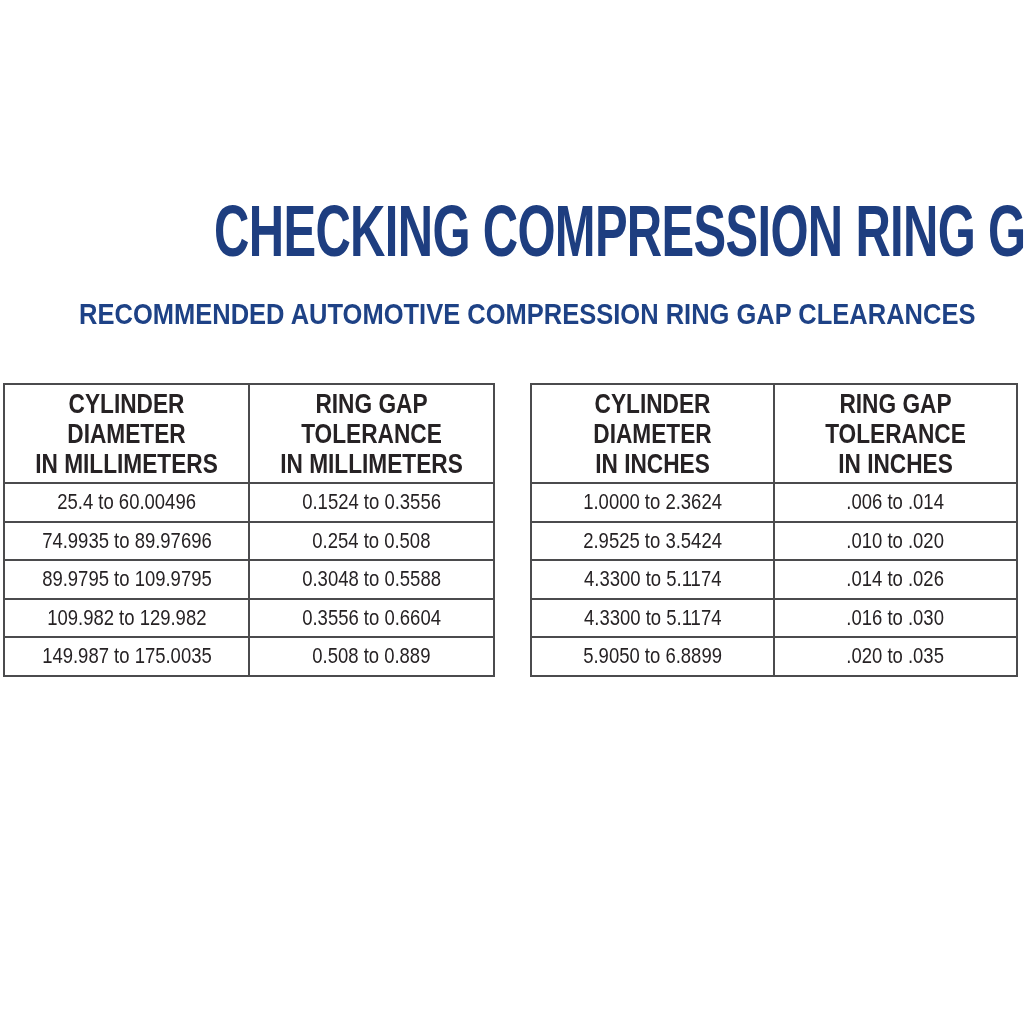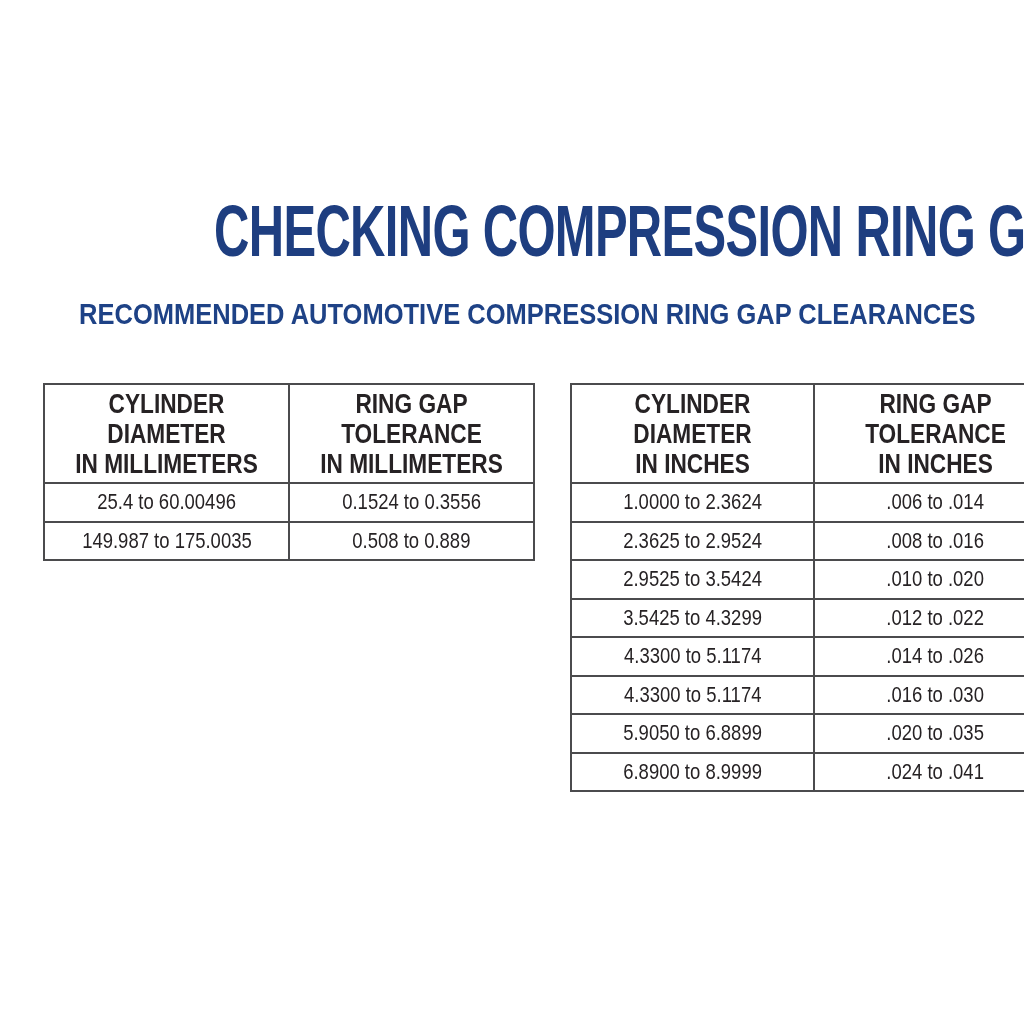--- a/index.html
+++ b/index.html
@@ -40,21 +40,20 @@
     display:inline-block;
     transform:scaleX(0.85);
     transform-origin:center;
   }
   table.spec{
     position:absolute;
     top:383px;
     border-collapse:collapse;
     table-layout:fixed;
     background:#ffffff;
-    margin-left:40px;
   }
   table.spec.metric{ left:3px;  width:492px; }
   table.spec.inches{ left:530px; width:488px; }
   table.spec th, table.spec td{
     border:2px solid #4b4b4d;
     padding:0;
     text-align:center;
     vertical-align:middle;
     color:#262224;
     overflow:hidden;
@@ -109,20 +108,32 @@
           <div class="hline">IN MILLIMETERS</div>
         </th>
       </tr>
     </thead>
     <tbody>
       <tr>
         <td><span class="cx">25.4 to 60.00496</span></td>
         <td><span class="cx">0.1524 to 0.3556</span></td>
       </tr>
       <tr>
+        <td><span class="cx">74.9935 to 89.97696</span></td>
+        <td><span class="cx">0.254 to 0.508</span></td>
+      </tr>
+      <tr>
+        <td><span class="cx">89.9795 to 109.9795</span></td>
+        <td><span class="cx">0.3048 to 0.5588</span></td>
+      </tr>
+      <tr>
+        <td><span class="cx">109.982 to 129.982</span></td>
+        <td><span class="cx">0.3556 to 0.6604</span></td>
+      </tr>
+      <tr>
         <td><span class="cx">149.987 to 175.0035</span></td>
         <td><span class="cx">0.508 to 0.889</span></td>
       </tr>
     </tbody>
   </table>
 
   <table class="spec inches">
     <thead>
       <tr>
         <th>
@@ -136,43 +147,31 @@
           <div class="hline">IN INCHES</div>
         </th>
       </tr>
     </thead>
     <tbody>
       <tr>
         <td><span class="cx">1.0000 to 2.3624</span></td>
         <td><span class="cx">.006 to .014</span></td>
       </tr>
       <tr>
-        <td><span class="cx">2.3625 to 2.9524</span></td>
-        <td><span class="cx">.008 to .016</span></td>
-      </tr>
-      <tr>
         <td><span class="cx">2.9525 to 3.5424</span></td>
         <td><span class="cx">.010 to .020</span></td>
-      </tr>
-      <tr>
-        <td><span class="cx">3.5425 to 4.3299</span></td>
-        <td><span class="cx">.012 to .022</span></td>
       </tr>
       <tr>
         <td><span class="cx">4.3300 to 5.1174</span></td>
         <td><span class="cx">.014 to .026</span></td>
       </tr>
       <tr>
         <td><span class="cx">4.3300 to 5.1174</span></td>
         <td><span class="cx">.016 to .030</span></td>
       </tr>
       <tr>
         <td><span class="cx">5.9050 to 6.8899</span></td>
         <td><span class="cx">.020 to .035</span></td>
       </tr>
-      <tr>
-        <td><span class="cx">6.8900 to 8.9999</span></td>
-        <td><span class="cx">.024 to .041</span></td>
-      </tr>
     </tbody>
   </table>
 
 </div>
 
 </body></html>

